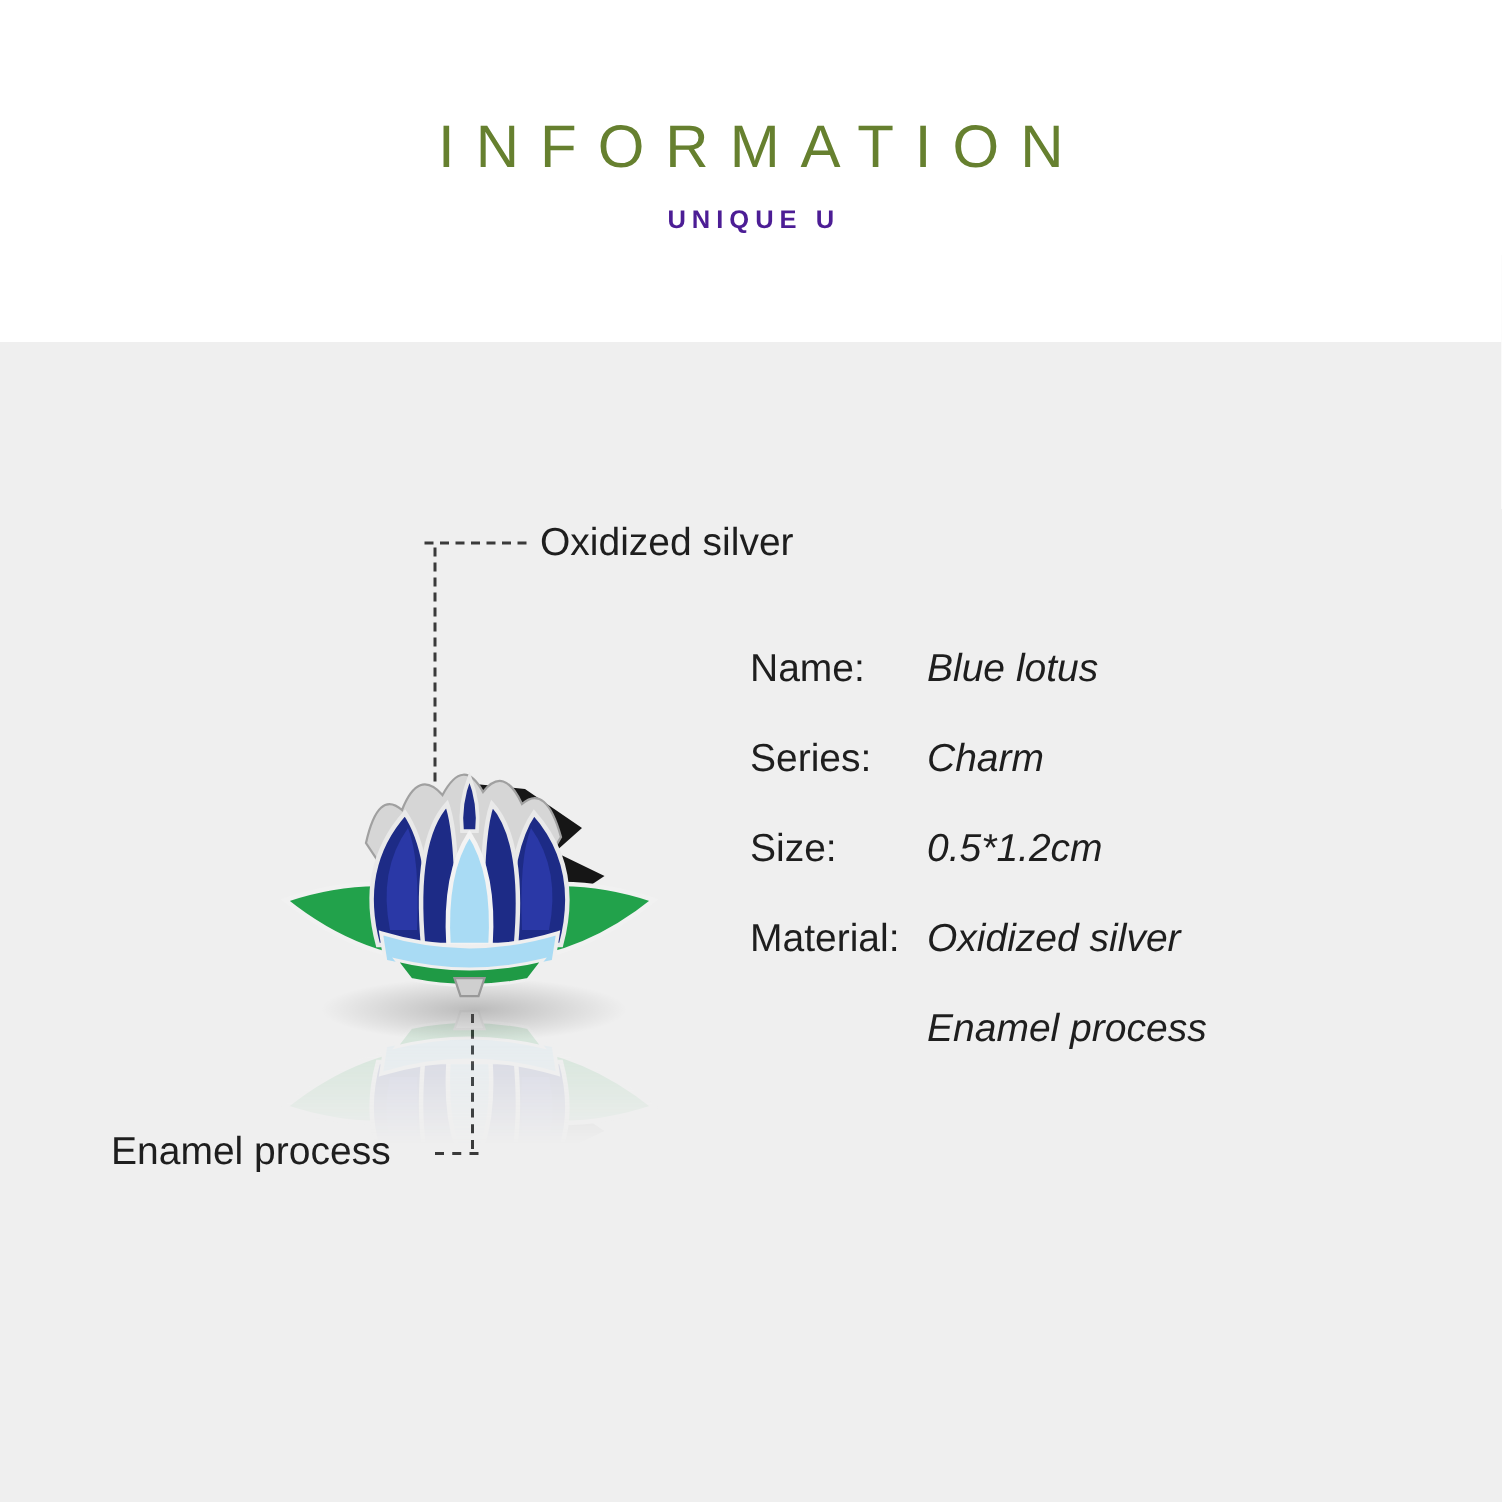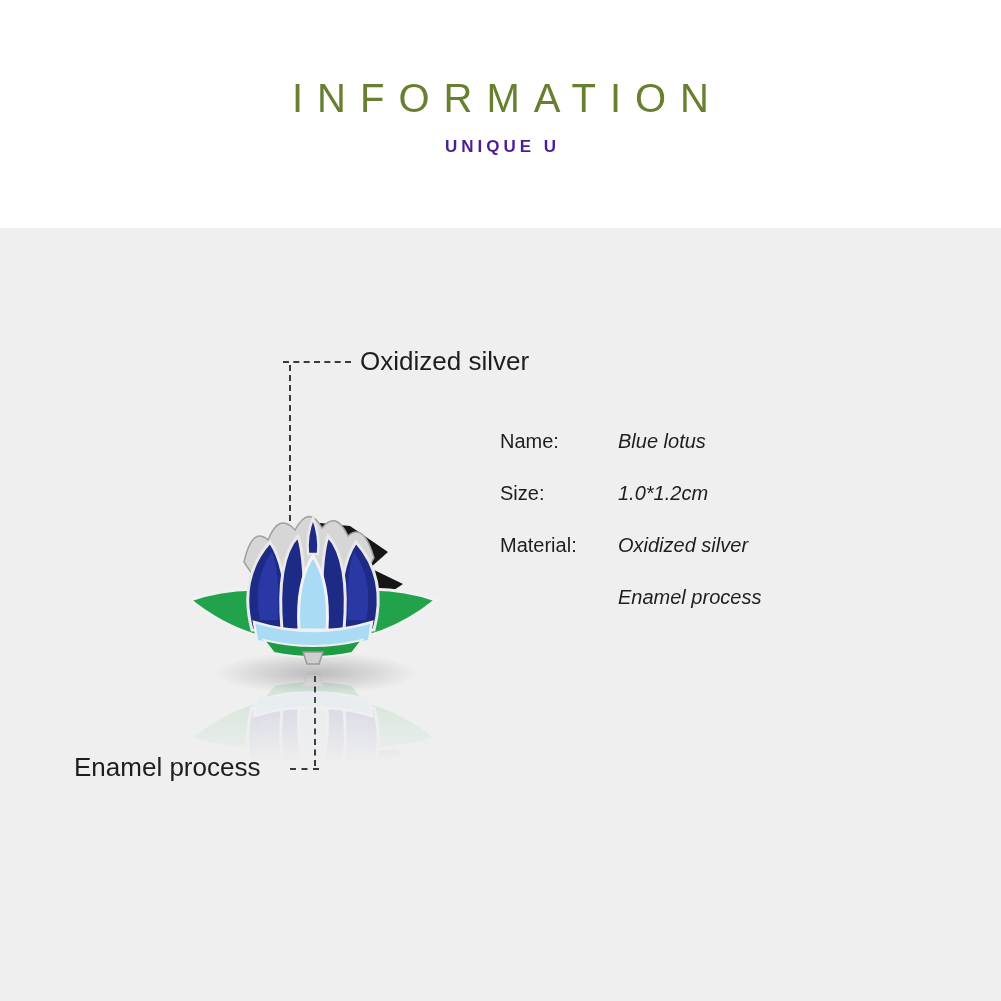--- a/index.html
+++ b/index.html
@@ -17,21 +17,21 @@
   .callout-top { left:360px; top:347px; }
   .callout-bottom { left:74px; top:753px; }
   .hdash { position:absolute; border-top:2px dashed #3a3a3a; height:0; }
   .vdash { position:absolute; border-left:2px dashed #3a3a3a; width:0; }
   .hdash-top { left:283px; top:361px; width:68px; }
   .vdash-top { left:289px; top:365px; height:156px; }
   .hdash-bottom { left:290px; top:768px; width:29px; }
   .vdash-bottom { left:314px; top:676px; height:90px; }
 
   .specs { position:absolute; left:500px; top:430px; }
-  .spec-row { display:flex; align-items:baseline; margin-bottom:29px; font-size:20px; color:#1e1e1e; }
+  .spec-row { display:flex; align-items:baseline; margin-bottom:29px; font-size:26px; color:#1e1e1e; }
   .spec-label { flex:0 0 118px; width:118px; }
   .spec-value { white-space:nowrap;font-style:italic; }
 
   .charm { position:absolute; left:182px; top:500px; width:262px; height:170px; }
   .charm svg { width:100%; height:100%; display:block; }
   .charm-shadow { position:absolute; left:205px; top:650px; width:222px; height:46px;
     background:radial-gradient(ellipse at center, rgba(0,0,0,0.22) 0%, rgba(0,0,0,0) 65%); }
   .charm-reflection { position:absolute; left:182px; top:668px; width:262px; height:96px;
     overflow:hidden; opacity:0.13; transform:scaleY(-1);
     -webkit-mask-image:linear-gradient(to bottom, transparent 0%, rgba(0,0,0,0.9) 70%);
@@ -119,22 +119,26 @@
       <path d="M121 152 L141 152 L137 164 L125 164 Z" fill="#cfcfcf" stroke="#999999" stroke-width="1.5"></path>
     </svg>
     </div>
 
   <div class="specs">
     <div class="spec-row">
       <span class="spec-label">Name:</span>
       <span class="spec-value">Blue lotus</span>
     </div>
     <div class="spec-row">
+      <span class="spec-label">Series:</span>
+      <span class="spec-value">Charm</span>
+    </div>
+    <div class="spec-row">
       <span class="spec-label">Size:</span>
-      <span class="spec-value">1.0*1.2cm</span>
+      <span class="spec-value">0.5*1.2cm</span>
     </div>
     <div class="spec-row">
       <span class="spec-label">Material:</span>
       <span class="spec-value">Oxidized silver</span>
     </div>
     <div class="spec-row">
       <span class="spec-label"></span>
       <span class="spec-value">Enamel process</span>
     </div>
   </div>

